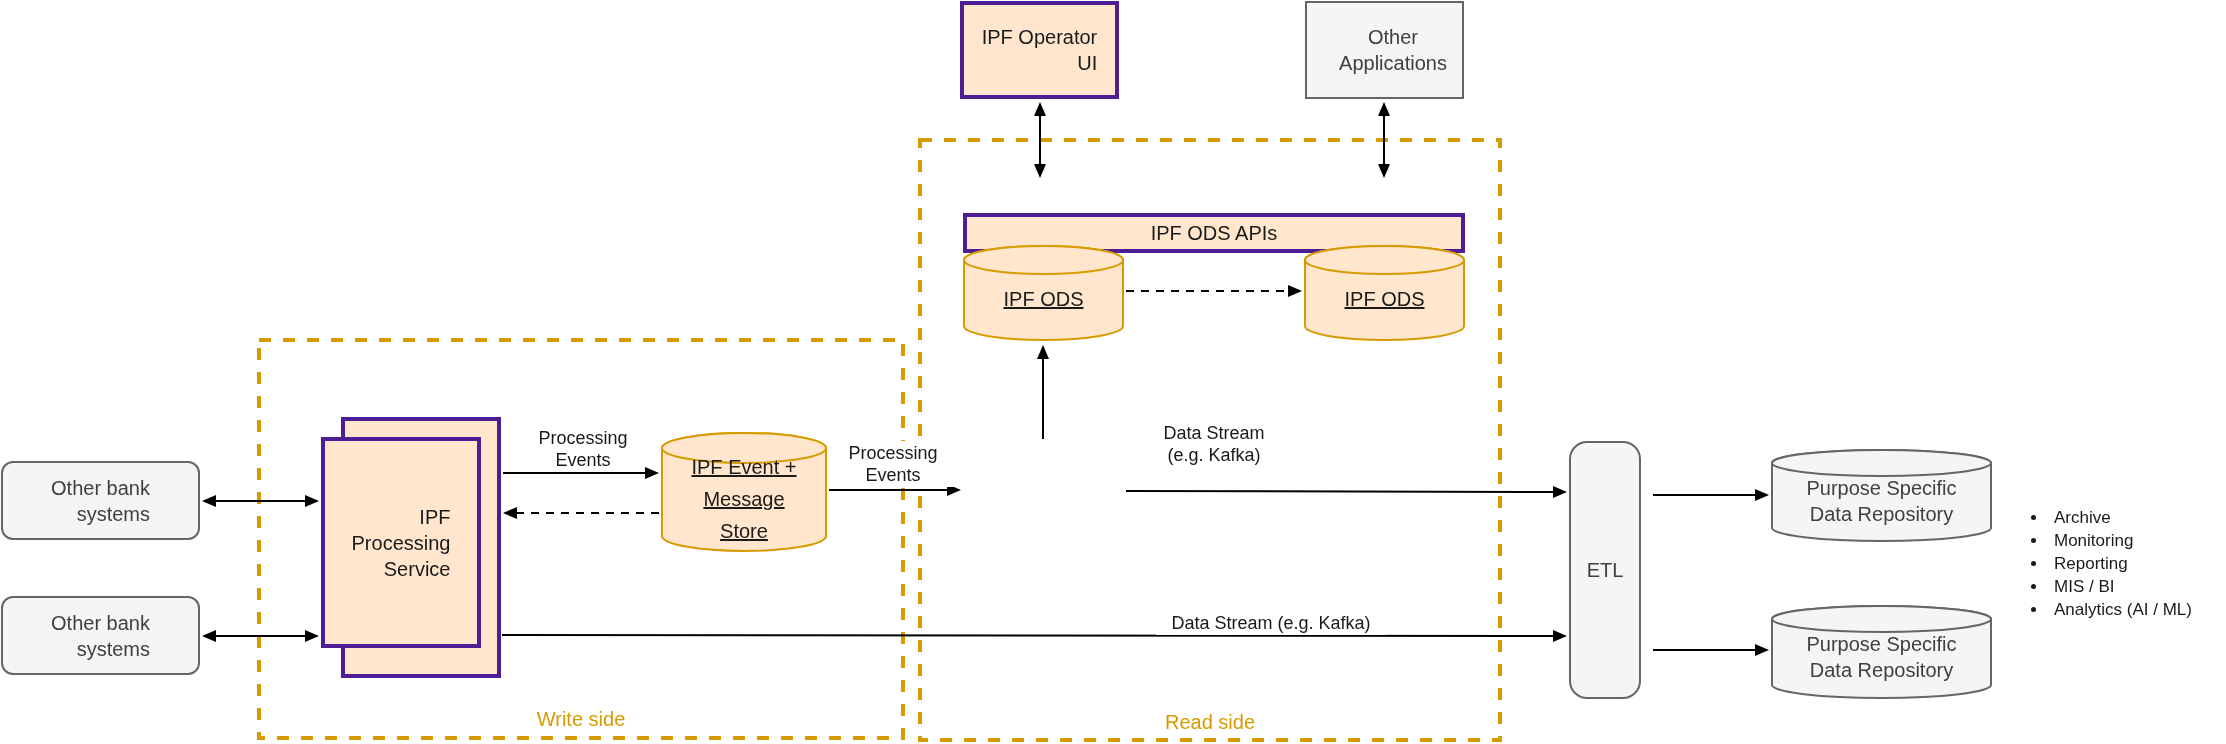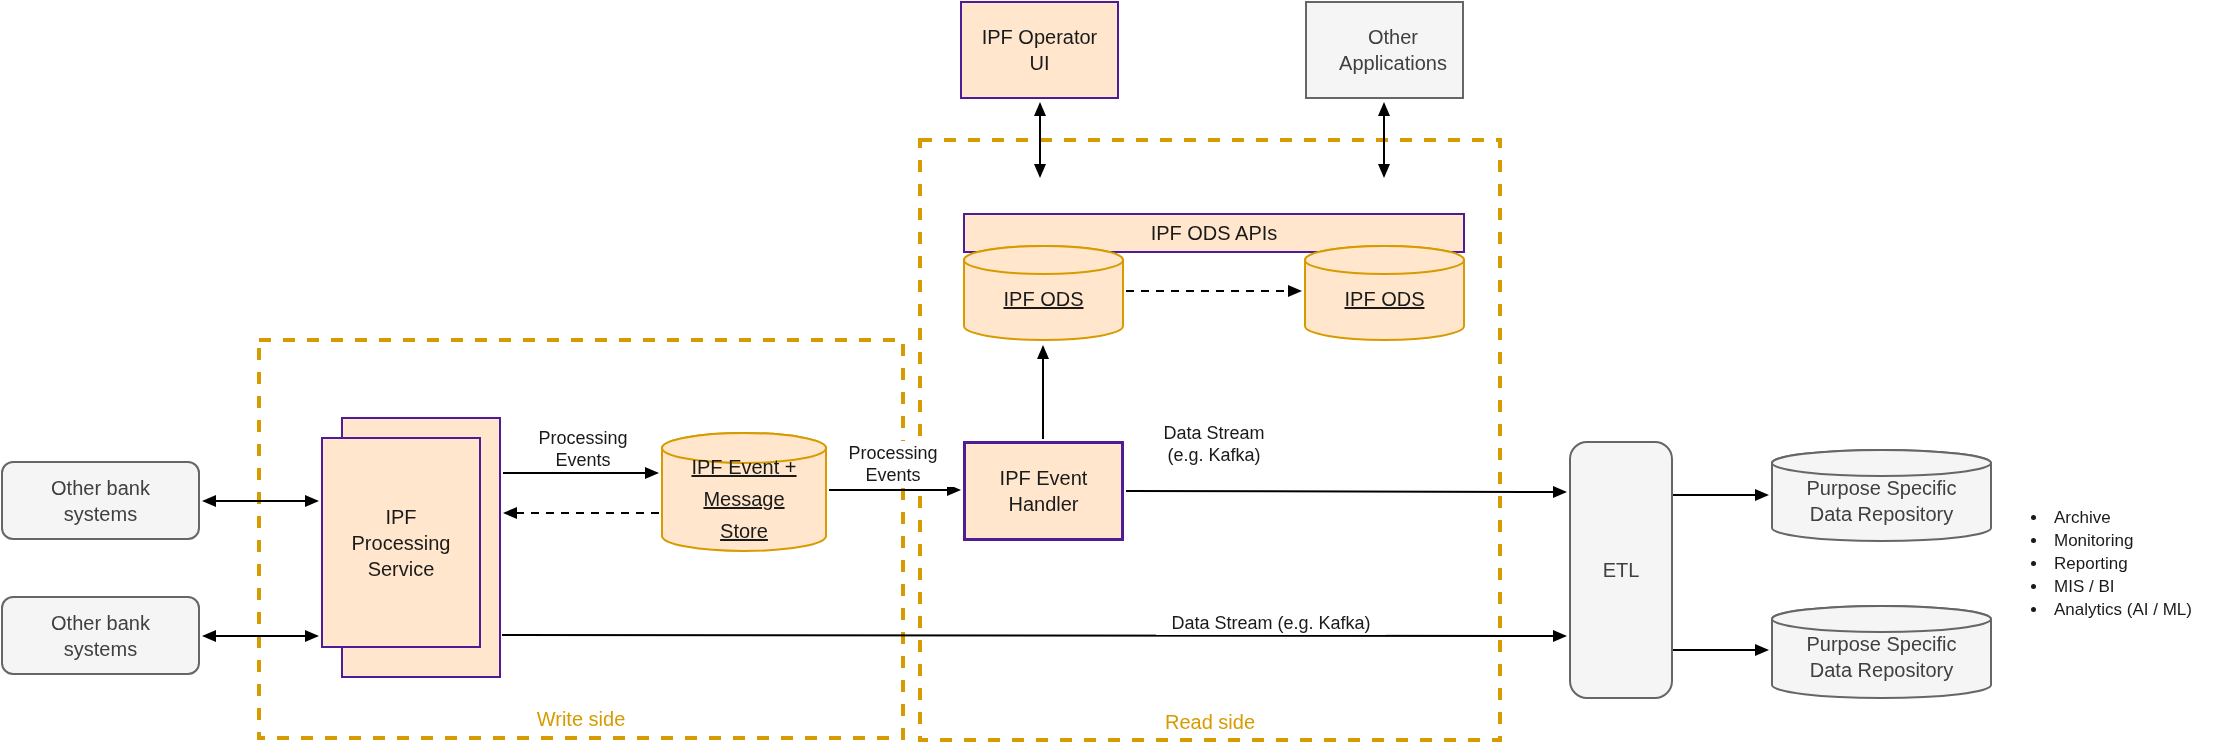--- a/index.html
+++ b/index.html
@@ -18,23 +18,23 @@
     box-sizing: border-box;
     display: flex;
     align-items: center;
     justify-content: center;
     text-align: center;
     white-space: pre-line;
     font-size: 20px;
     line-height: 26px;
     color: #1a1a1a;
   }
-  .orange { background: #FFE6CC; border: 2px solid #4c1d95; }
+  .orange { background: #FFE6CC; border: 4px solid #4c1d95; text-align: right; }
   .gray   { background: #F5F5F5; border: 2px solid #666666; color: #404040; }
-  .rounded { border-radius: 12px; }
+  .rounded { border-radius: 12px; text-align: right; }
 
   .cyl { background: none; border: none; padding: 0; }
   .cyl svg { position: absolute; left: 0; top: 0; }
   .cyl .cyl-label {
     position: absolute; inset: 0;
     display: flex; align-items: center; justify-content: center;
     text-align: center; white-space: pre-line;
   }
   .cyl-orange .cyl-label { color: #1a1a1a; text-decoration: underline; }
   .cyl-gray .cyl-label { color: #404040; }
@@ -115,22 +115,20 @@
   </div>
 
   <div class="node cyl cyl-orange" style="left:1304px; top:245px; width:161px; height:96px;">
     <svg width="161" height="96">
       <path d="M1 15 A79.5 14 0 0 1 160 15 L160 81 A79.5 14 0 0 1 1 81 Z" fill="#FFE6CC" stroke="#D79B00" stroke-width="2"></path>
       <ellipse cx="80.5" cy="15" rx="79.5" ry="14" fill="#FFE6CC" stroke="#D79B00" stroke-width="2"></ellipse>
     </svg>
     <div class="cyl-label" style="padding-top:12px;">IPF ODS</div>
   </div>
 
-  <div class="node orange" style="left:963px; top:441px; width:161px; height:100px; border-width:3px;">IPF Event
-Handler</div>
 
   <div class="node gray rounded" style="left:1px; top:461px; width:199px; height:79px;">Other bank
 systems</div>
 
   <div class="node gray rounded" style="left:1px; top:596px; width:199px; height:79px;">Other bank
 systems</div>
 
   <div class="node orange" style="left:341px; top:417px; width:160px; height:261px;"></div>
   <div class="node orange" style="left:321px; top:437px; width:160px; height:211px;">IPF
 Processing
@@ -139,21 +137,21 @@
   <div class="node cyl cyl-orange" style="left:661px; top:432px; width:166px; height:120px;">
     <svg width="166" height="120">
       <path d="M1 16 A82 15 0 0 1 165 16 L165 104 A82 15 0 0 1 1 104 Z" fill="#FFE6CC" stroke="#D79B00" stroke-width="2"></path>
       <ellipse cx="83" cy="16" rx="82" ry="15" fill="#FFE6CC" stroke="#D79B00" stroke-width="2"></ellipse>
     </svg>
     <div class="cyl-label" style="padding-top:14px; line-height:32px;">IPF Event +
 Message
 Store</div>
   </div>
 
-  <div class="node gray" style="left:1569px; top:441px; width:104px; height:258px; border-radius:18px;">ETL</div>
+  <div class="node gray" style="left:1569px; top:441px; width:72px; height:258px; border-radius:18px;">ETL</div>
 
   <div class="node cyl cyl-gray" style="left:1771px; top:449px; width:221px; height:93px;">
     <svg width="221" height="93">
       <path d="M1 14 A109.5 13 0 0 1 220 14 L220 79 A109.5 13 0 0 1 1 79 Z" fill="#F5F5F5" stroke="#666666" stroke-width="2"></path>
       <ellipse cx="110.5" cy="14" rx="109.5" ry="13" fill="#F5F5F5" stroke="#666666" stroke-width="2"></ellipse>
     </svg>
     <div class="cyl-label" style="padding-top:10px;">Purpose Specific
 Data Repository</div>
   </div>
 

